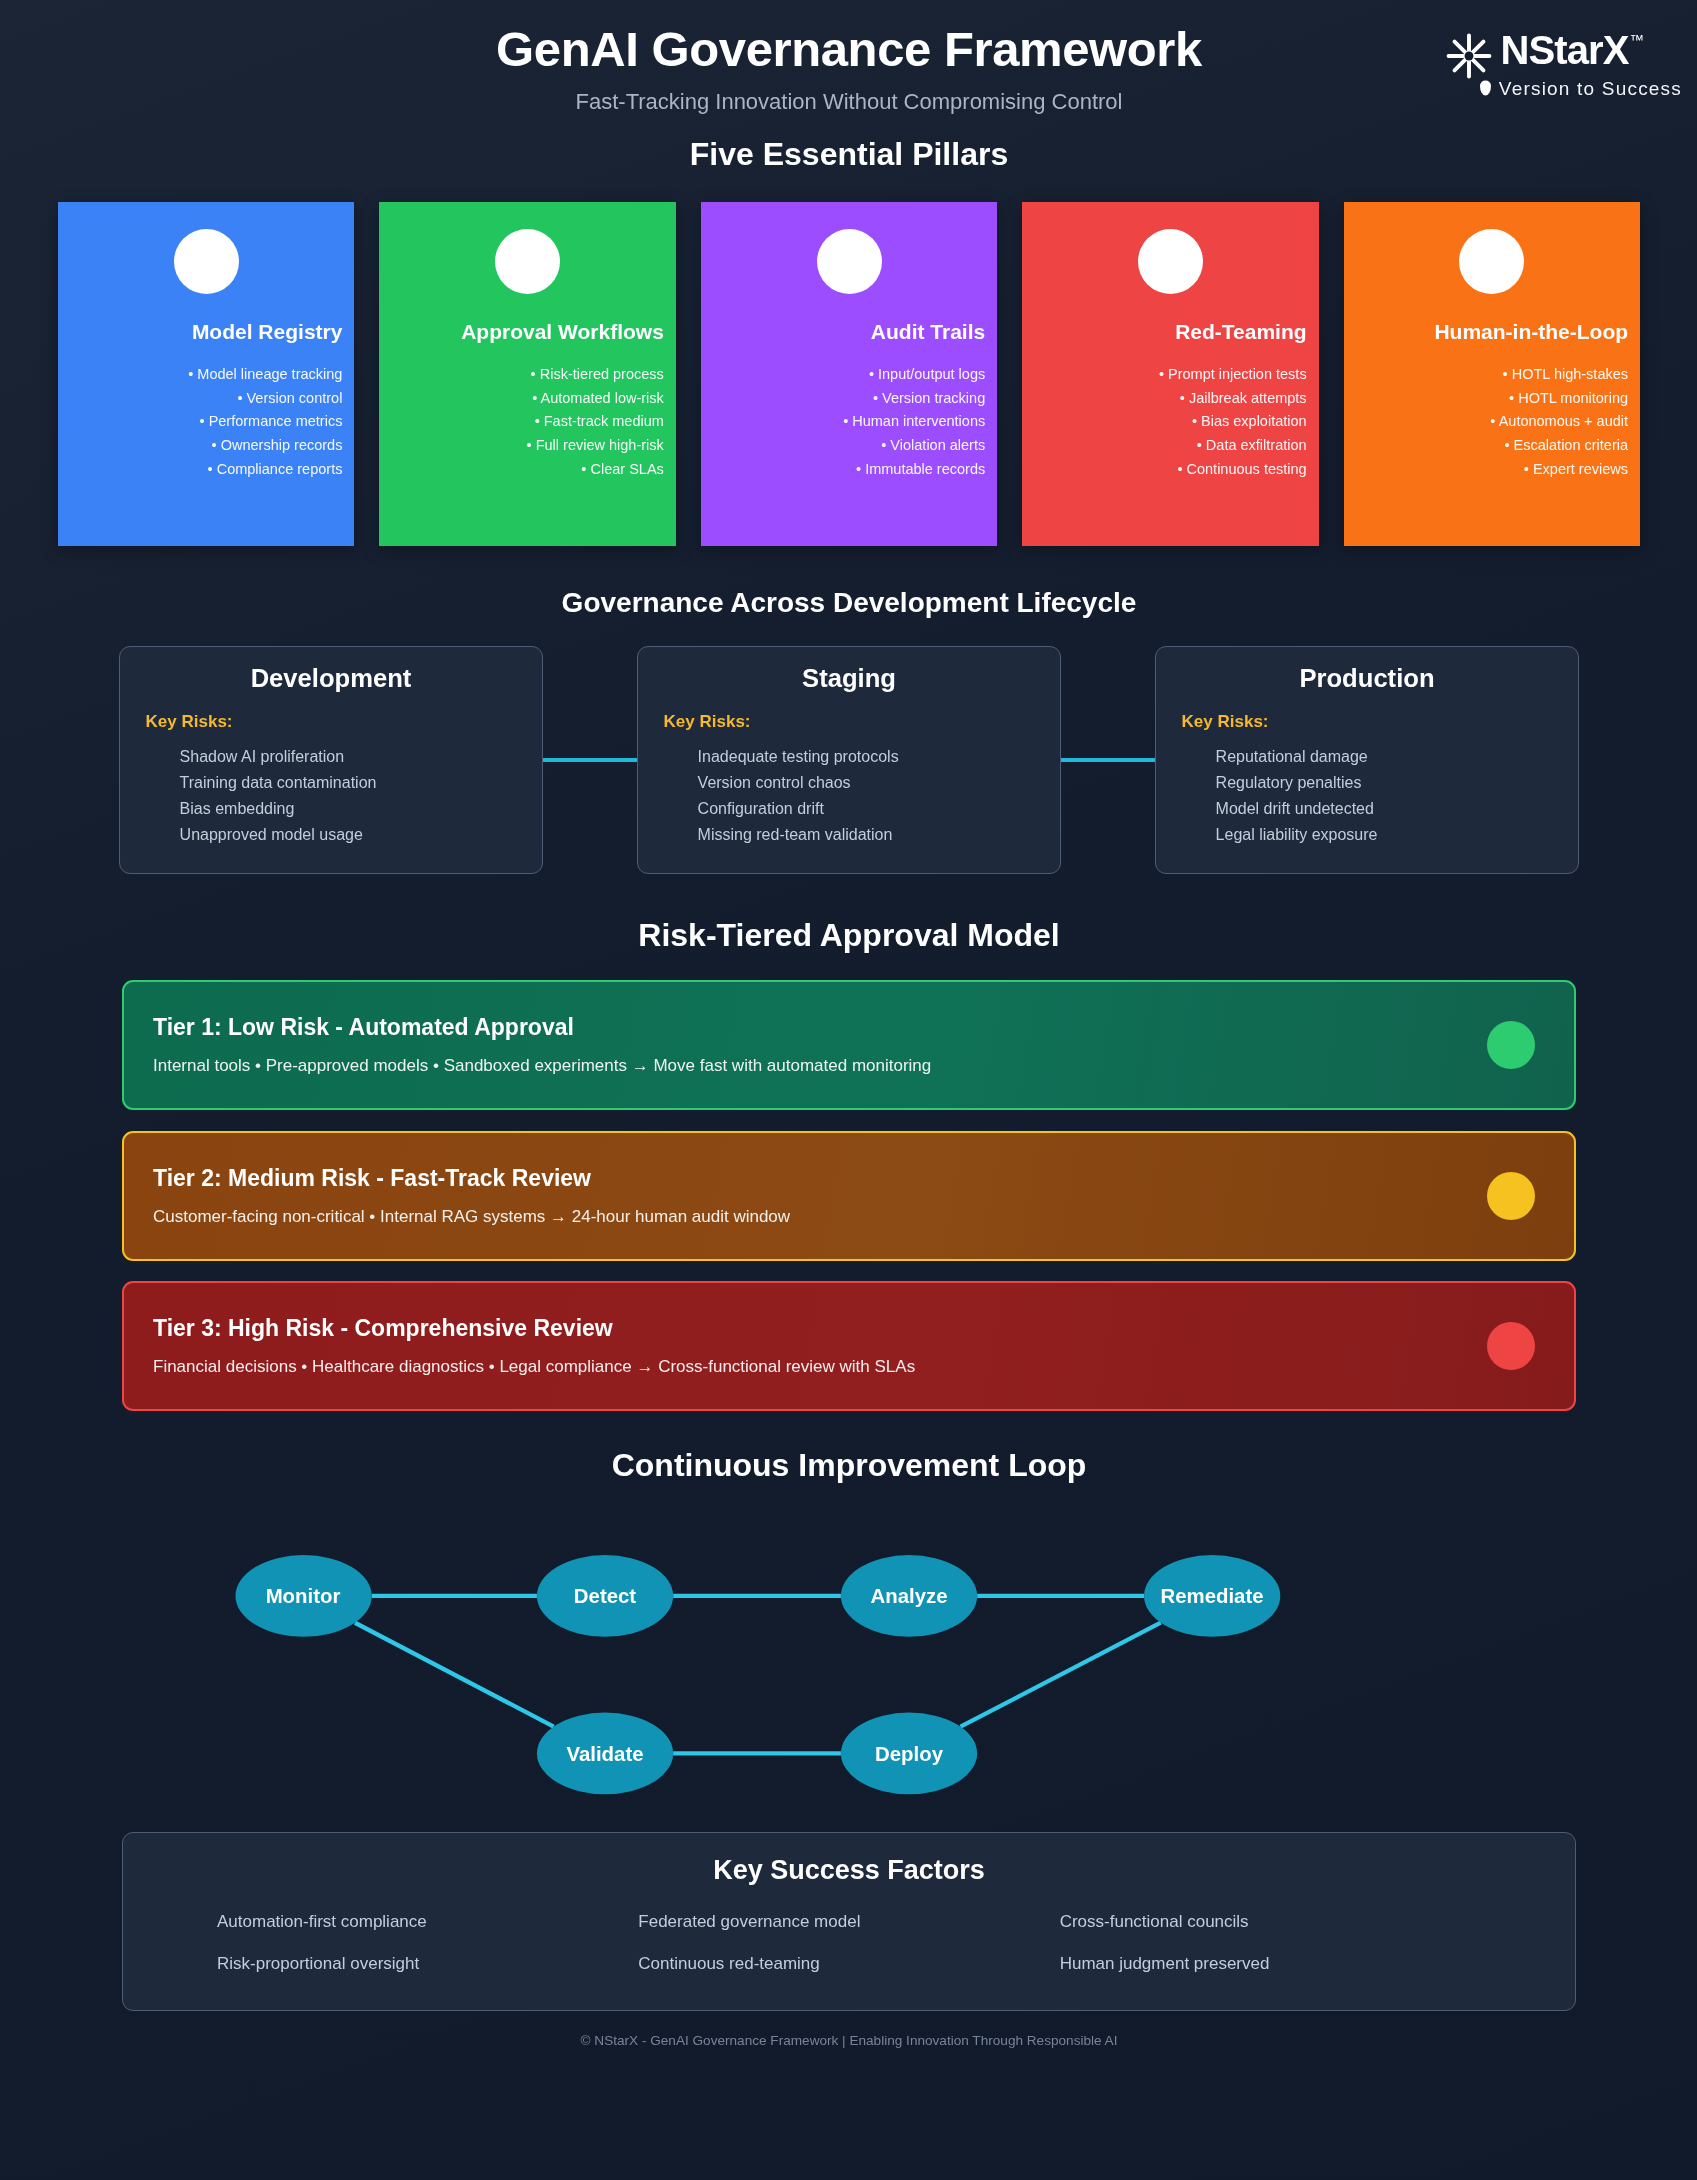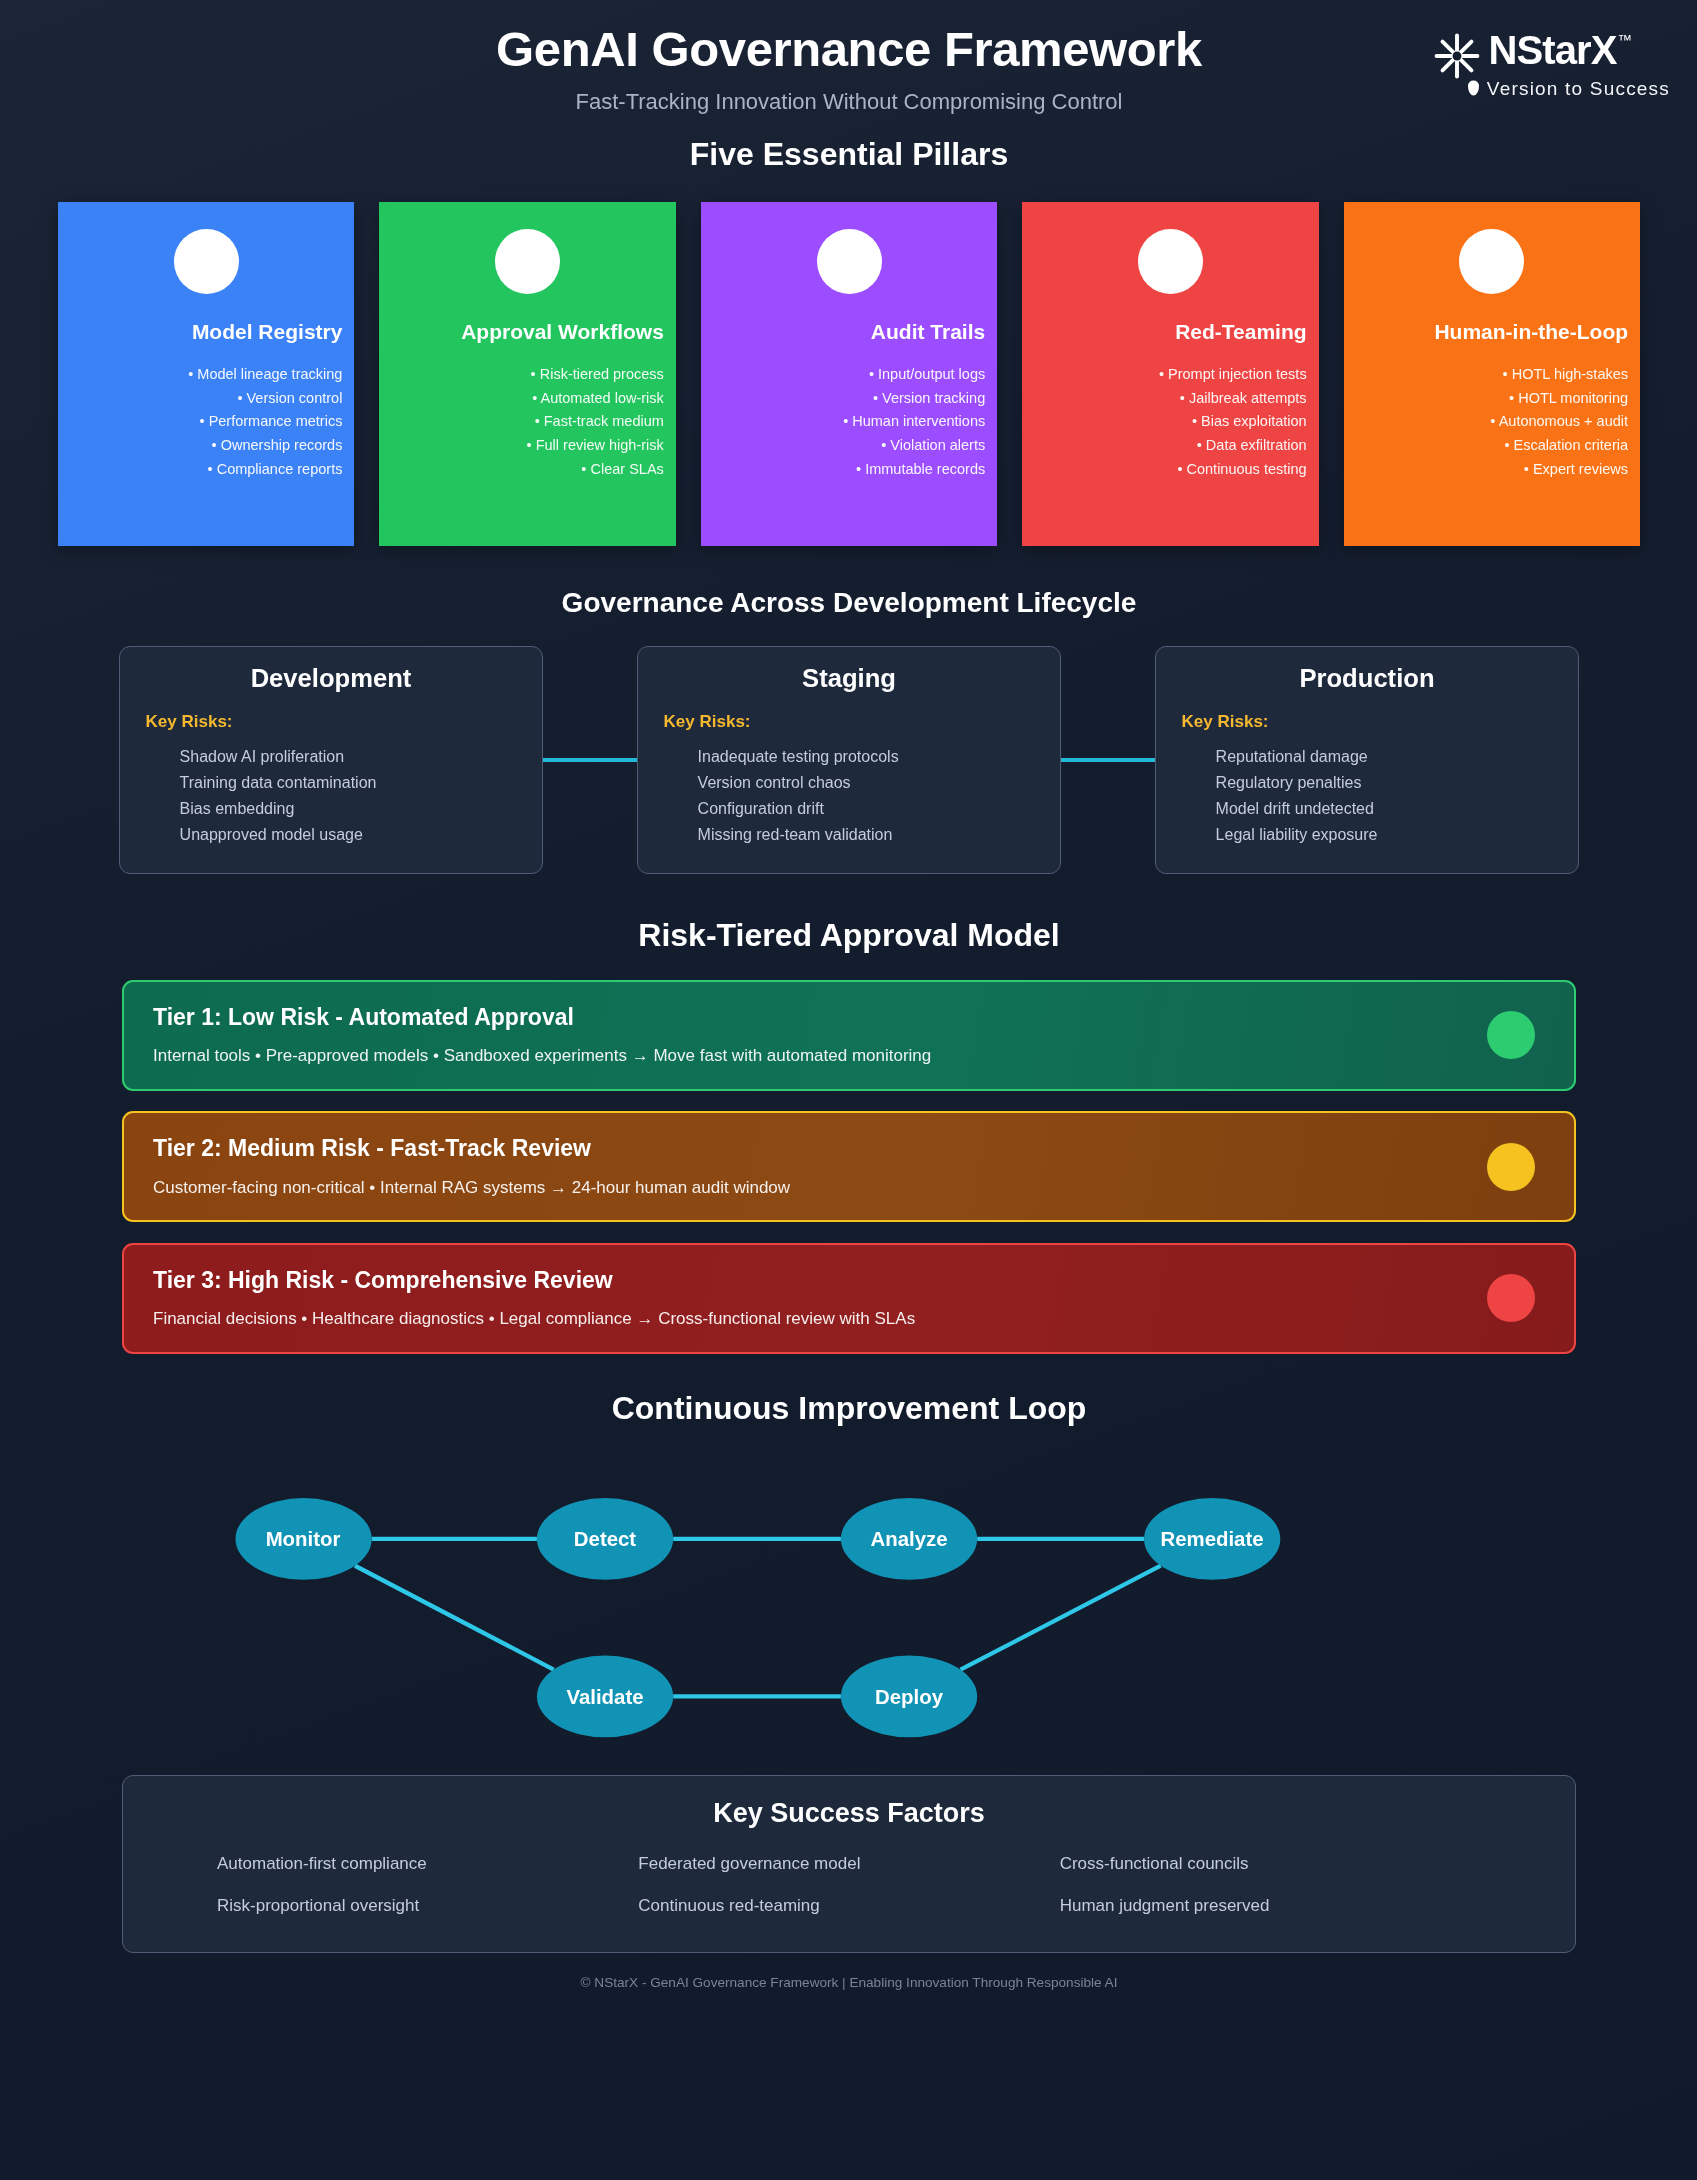--- a/index.html
+++ b/index.html
@@ -17,21 +17,21 @@
   .header { position:relative; height:136px; }
   .title {
     text-align:center; font-size:49px; font-weight:bold;
     letter-spacing:-0.4px; padding-top:21px; color:#ffffff;
   }
   .subtitle {
     text-align:center; font-size:22px; color:#a9b4c4;
     margin-top:12px; font-weight:normal;
   }
   .logo {
-    position:absolute; right:28px; top:30px;
+    position:absolute; right:16px; top:30px;
     display:flex; align-items:flex-start; gap:8.5px;
   }
   .logo-mark { width:46px; height:46px; position:relative; margin-top:3.4px; }
   .logo-text-wrap { display:flex; flex-direction:column; }
   .logo-row { display:flex; align-items:flex-start; }
   .logo-name { font-size:40px; font-weight:600; letter-spacing:-0.9px; line-height:1; }
   .logo-tm { font-size:14.5px; margin-top:1.7px; margin-left:0.9px; }
   .logo-tag-row { display:flex; align-items:center; gap:7.7px; margin-top:7.7px; }
   .logo-drop {
     width:11px; height:14.5px; background:#fff;
@@ -88,21 +88,21 @@
     list-style:none; font-size:16px; color:#c4cddb; line-height:1.62;
   }
   .lc-connector {
     width:94px; height:3.4px; background:#22b8d8; flex:none;
   }
 
   
   .tiers-wrap { margin-top:43px; }
   .tiers { padding:0 122px; margin-top:25.6px; }
   .tier {
-    border-radius:11px; padding:22px 29px; margin-bottom:20.4px;
+    border-radius:11px; padding:32px 29px; margin-bottom:20.4px;
     position:relative; min-height:111px;
   }
   .tier-title { font-size:23px; font-weight:bold; color:#fff; }
   .tier-desc { font-size:17px; margin-top:15.3px; color:rgba(255,255,255,.92); }
   .tier-dot {
     position:absolute; right:39px; top:50%; transform:translateY(-50%);
     width:48px; height:48px; border-radius:50%;
   }
   .tier1 { background:linear-gradient(100deg,#0d6b4e 0%,#0f7257 55%,#11624d 100%); border:2.6px solid #2ecc71; }
   .tier2 { background:linear-gradient(100deg,#8a4410 0%,#8c4a14 55%,#7d3f0e 100%); border:2.6px solid #f5c220; }

